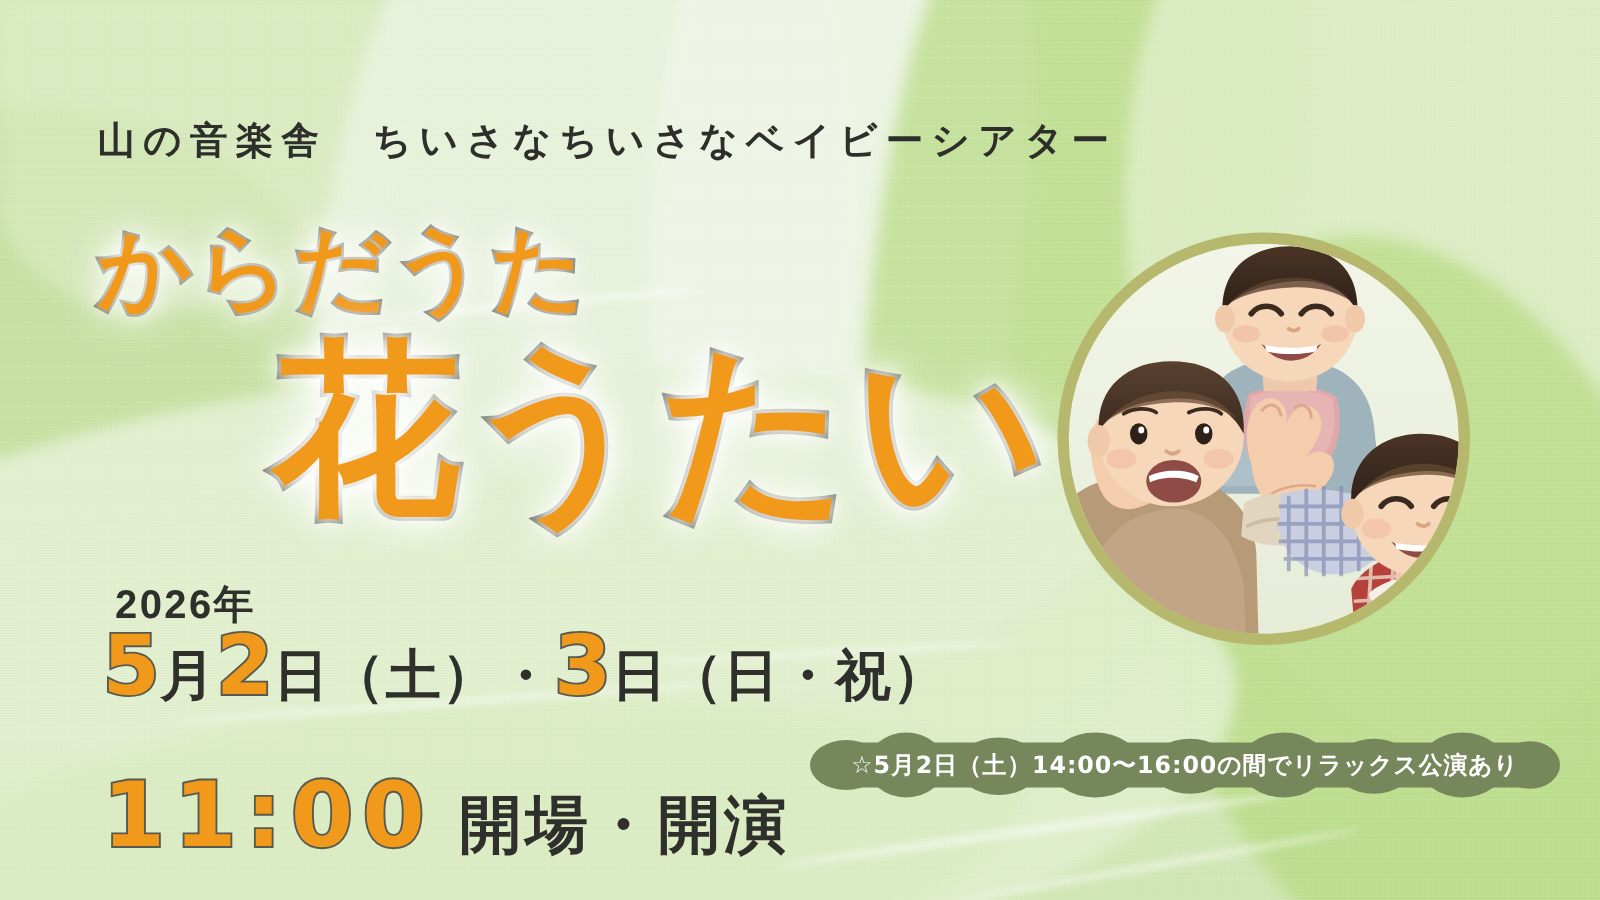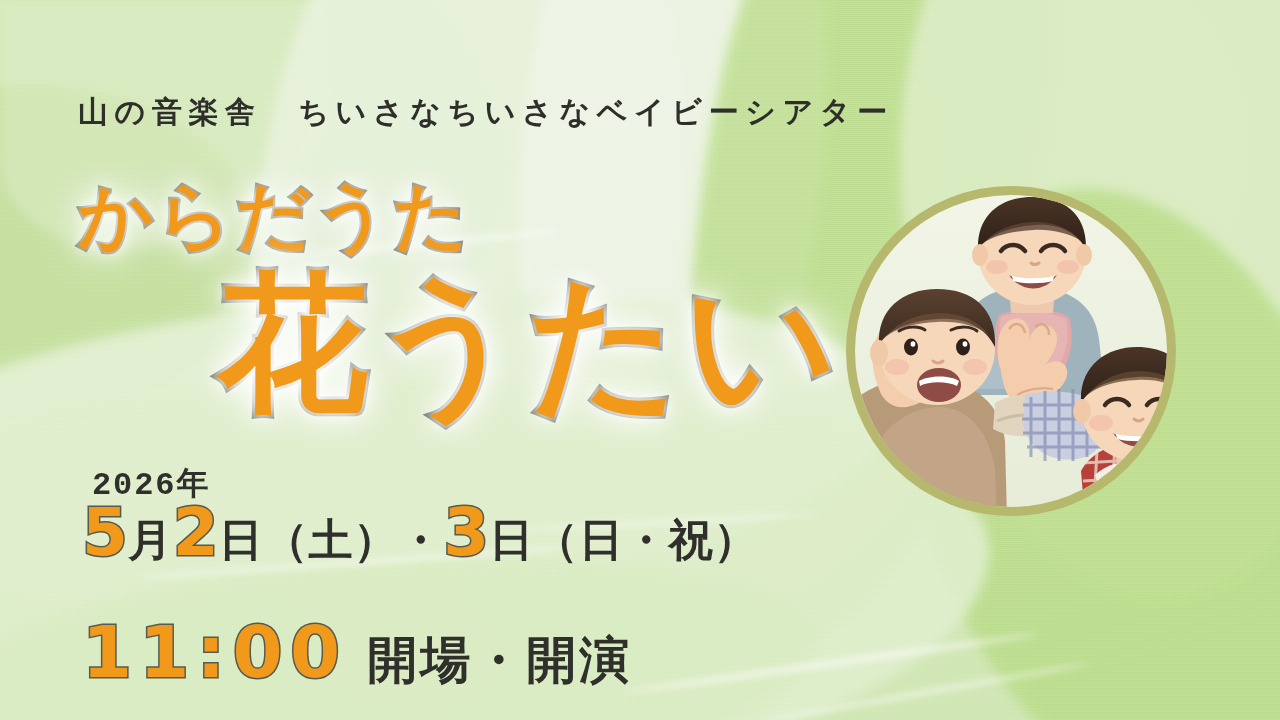--- a/index.html
+++ b/index.html
@@ -74,21 +74,21 @@
   .grain{
     position:absolute;inset:0;pointer-events:none;opacity:.45;
     background-image:
       repeating-linear-gradient(0deg, rgba(255,255,255,.16) 0 1px, rgba(0,0,0,.025) 1px 2px),
       repeating-linear-gradient(90deg, rgba(255,255,255,.13) 0 1px, rgba(0,0,0,.022) 1px 2px);
     mix-blend-mode:overlay;
   }
 
   
   .hand{
-    font-family:Liberation Mono, monospace;
+    font-family:Liberation Sans, sans-serif;
     color:#2f2f2b;letter-spacing:.06em;
   }
 
   .orange-title{
     color:#f0991b;
     -webkit-text-stroke:4px #575a50;
     paint-order:stroke fill;
     text-shadow:
       0 0 14px #ffffff, 0 0 26px #ffffff, 0 0 38px rgba(255,255,255,.9),
       0 0 52px rgba(255,255,255,.7);
@@ -235,20 +235,33 @@
     <span class="jp">・</span>
     <span class="num">3</span>
     <span class="jp">日（日・祝）</span>
   </div>
 
   <div id="timeline">
     <span class="num">11:00</span>
     <span class="jp">開場・開演</span>
   </div>
 
+  <div id="relax-badge">
+    <div class="body"></div>
+    <div class="blob" style="left:0;top:6px;width:58px;height:40px;"></div>
+    <div class="blob" style="left:46px;top:0;width:62px;height:52px;"></div>
+    <div class="blob" style="left:118px;top:4px;width:66px;height:46px;"></div>
+    <div class="blob" style="left:192px;top:0;width:72px;height:52px;"></div>
+    <div class="blob" style="left:272px;top:5px;width:64px;height:44px;"></div>
+    <div class="blob" style="left:344px;top:0;width:70px;height:52px;"></div>
+    <div class="blob" style="left:420px;top:5px;width:62px;height:44px;"></div>
+    <div class="blob" style="left:488px;top:0;width:68px;height:52px;"></div>
+    <div class="blob" style="left:552px;top:7px;width:48px;height:38px;"></div>
+    <div id="relax-text">☆5月2日（土）14:00〜16:00の間でリラックス公演あり</div>
+  </div>
 
   <div id="photo-wrap">
     <div id="photo-clip">
       <svg width="330" height="330" viewBox="0 0 330 330">
         <defs>
           <linearGradient id="bgph" x1="0" y1="0" x2="0" y2="1">
             <stop offset="0%" stop-color="#f2f5e7"></stop>
             <stop offset="100%" stop-color="#e6ecd8"></stop>
           </linearGradient>
           <linearGradient id="hairA" x1="0" y1="0" x2="0" y2="1">

